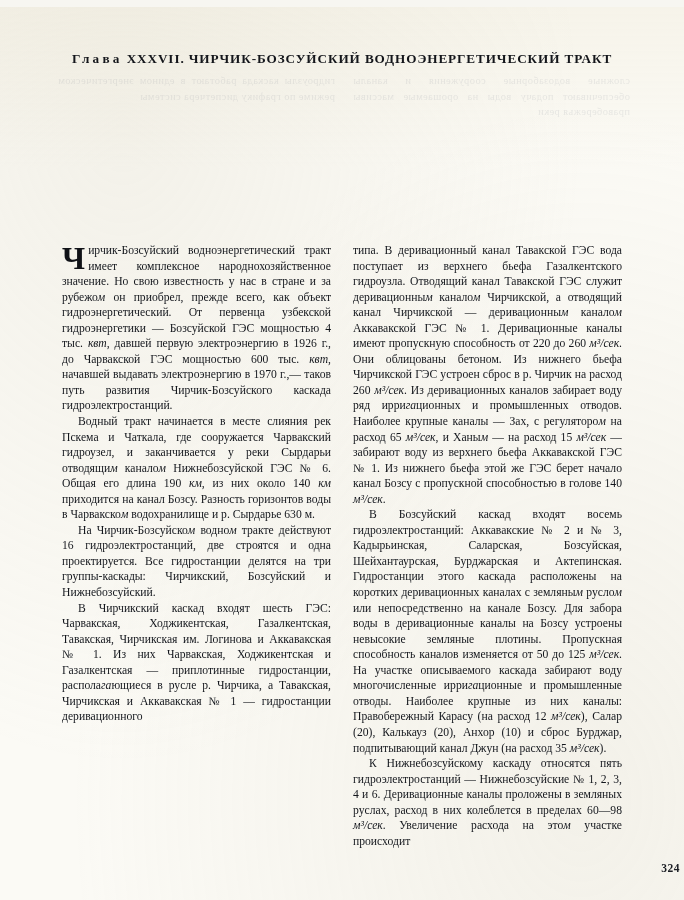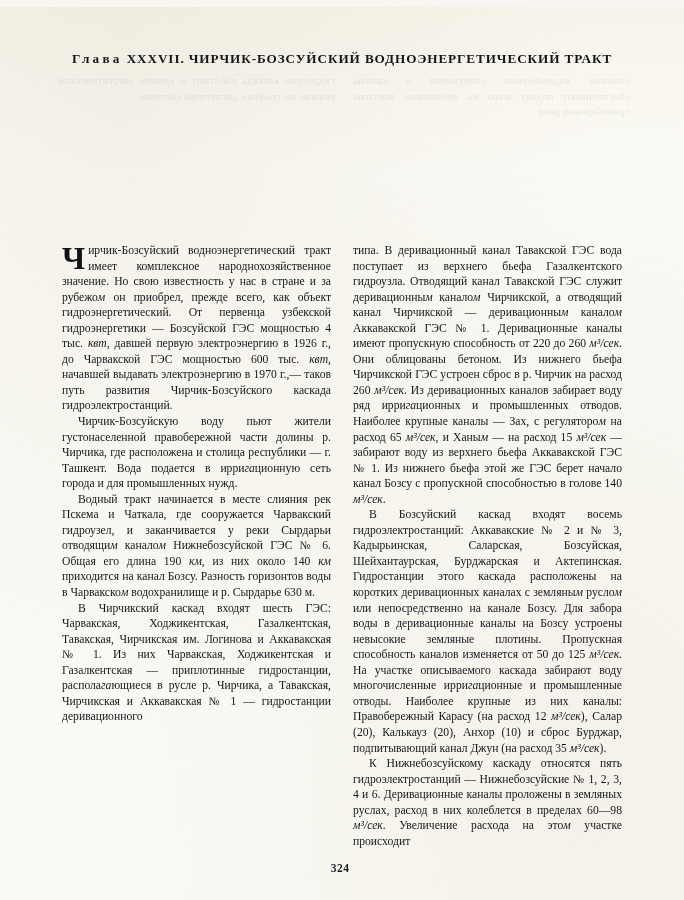--- a/index.html
+++ b/index.html
@@ -105,21 +105,21 @@
     font-family: "Liberation Serif", "DejaVu Serif", serif;
     color: #101217;
   }
   i, .u { font-style: italic; }
 
   .folio {
     position: absolute;
     left: 0;
     right: 4px;
     top: 855px;
-    text-align: center;
+    text-align: right;
     font-size: 11.5px;
     font-weight: bold;
     letter-spacing: 0.5px;
     color: #1b1e24;
   }
 </style>
 </head>
 <body>
 
 <div class="page">
@@ -134,22 +134,22 @@
   <div class="chapter-title">
     <span class="glava">Глава</span>
     <span class="rest">XXXVII.</span>
     <span class="rest">ЧИРЧИК-БОЗСУЙСКИЙ ВОДНОЭНЕРГЕТИЧЕСКИЙ ТРАКТ</span>
   </div>
 
   <div class="columns">
 
     <div class="col">
       <p class="dropcap-para"><span class="dropcap">Ч</span><span>ирчик-Бозсуйский водноэнергетический тракт имеет комплексное народнохозяйственное значение. Но свою известность у нас в стране и за рубежо<i>м</i> он приобрел, прежде всего, как объект гидроэнергетический. От первенца узбекской гидроэнергетики — Бозсуйской ГЭС мощностью 4 тыс. <i>квт</i>, давшей первую электроэнергию в 1926 г., до Чарвакской ГЭС мощностью 600 тыс. <i>квт</i>, начавшей выдавать электроэнергию в 1970 г.,— таков путь развития Чирчик-Бозсуйского каскада гидроэлектростанций.</span></p>
-      <p>Чирчик-Бозсуйскую воду пьют жители густонаселенной правобережной части долины р. Чирчика, где расположена и столица республики — г. Ташкент. Вода подается в ирри<i>га</i>ционную сеть города и для промышленных нужд.</p>
       <p>Водный тракт начинается в месте слияния рек Пскема и Чаткала, где сооружается Чарвакский гидроузел, и заканчивается у реки Сырдарьи отводящи<i>м</i> канало<i>м</i> Нижнебозсуйской ГЭС № 6. Общая его длина 190 <i>км</i>, из них около 140 <i>км</i> приходится на канал Бозсу. Разность горизонтов воды в Чарвакско<i>м</i> водохранилище и р. Сырдарье 630 м.</p>
+      <p>На Чирчик-Бозсуйско<i>м</i> водно<i>м</i> тракте действуют 16 гидроэлектростанций, две строятся и одна проектируется. Все гидростанции делятся на три группы-каскады: Чирчикский, Бозсуйский и Нижнебозсуйский.</p>
       <p>В Чирчикский каскад входят шесть ГЭС: Чарвакская, Ходжикентская, Газалкентская, Тавакская, Чирчикская им. Логинова и Аккавакская № 1. Из них Чарвакская, Ходжикентская и Газалкентская — приплотинные гидростанции, распола<i>га</i>ющиеся в русле р. Чирчика, а Тавакская, Чирчикская и Аккавакская № 1 — гидростанции деривационного</p>
     </div>
 
     <div class="col">
       <p class="noindent">типа. В деривационный канал Тавакской ГЭС вода поступает из верхнего бьефа Газалкентского гидроузла. Отводящий канал Тавакской ГЭС служит деривационны<i>м</i> канало<i>м</i> Чирчикской, а отводящий канал Чирчикской — деривационны<i>м</i> канало<i>м</i> Аккавакской ГЭС № 1. Деривационные каналы имеют пропускную способность от 220 до 260 <i>м³/сек</i>. Они облицованы бетоном. Из нижнего бьефа Чирчикской ГЭС устроен сброс в р. Чирчик на расход 260 <i>м³/сек</i>. Из деривационных каналов забирает воду ряд ирри<i>га</i>ционных и промышленных отводов. Наиболее крупные каналы — Зах, с регуляторо<i>м</i> на расход 65 <i>м³/сек</i>, и Ханы<i>м</i> — на расход 15 <i>м³/сек</i> — забирают воду из верхнего бьефа Аккавакской ГЭС № 1. Из нижнего бьефа этой же ГЭС берет начало канал Бозсу с пропускной способностью в голове 140 <i>м³/сек</i>.</p>
       <p>В Бозсуйский каскад входят восемь гидроэлектростанций: Аккавакские № 2 и № 3, Кадырьинская, Саларская, Бозсуйская, Шейхантаурская, Бурджарская и Актепинская. Гидростанции этого каскада расположены на коротких деривационных каналах с земляны<i>м</i> русло<i>м</i> или непосредственно на канале Бозсу. Для забора воды в деривационные каналы на Бозсу устроены невысокие земляные плотины. Пропускная способность каналов изменяется от 50 до 125 <i>м³/сек</i>. На участке описываемого каскада забирают воду многочисленные ирри<i>га</i>ционные и промышленные отводы. Наиболее крупные из них каналы: Правобережный Карасу (на расход 12 <i>м³/сек</i>), Салар (20), Калькауз (20), Анхор (10) и сброс Бурджар, подпитывающий канал Джун (на расход 35 <i>м³/сек</i>).</p>
       <p>К Нижнебозсуйскому каскаду относятся пять гидроэлектростанций — Нижнебозсуйские № 1, 2, 3, 4 и 6. Деривационные каналы проложены в земляных руслах, расход в них колеблется в пределах 60—98 <i>м³/сек</i>. Увеличение расхода на это<i>м</i> участке происходит</p>
     </div>
 
   </div>

